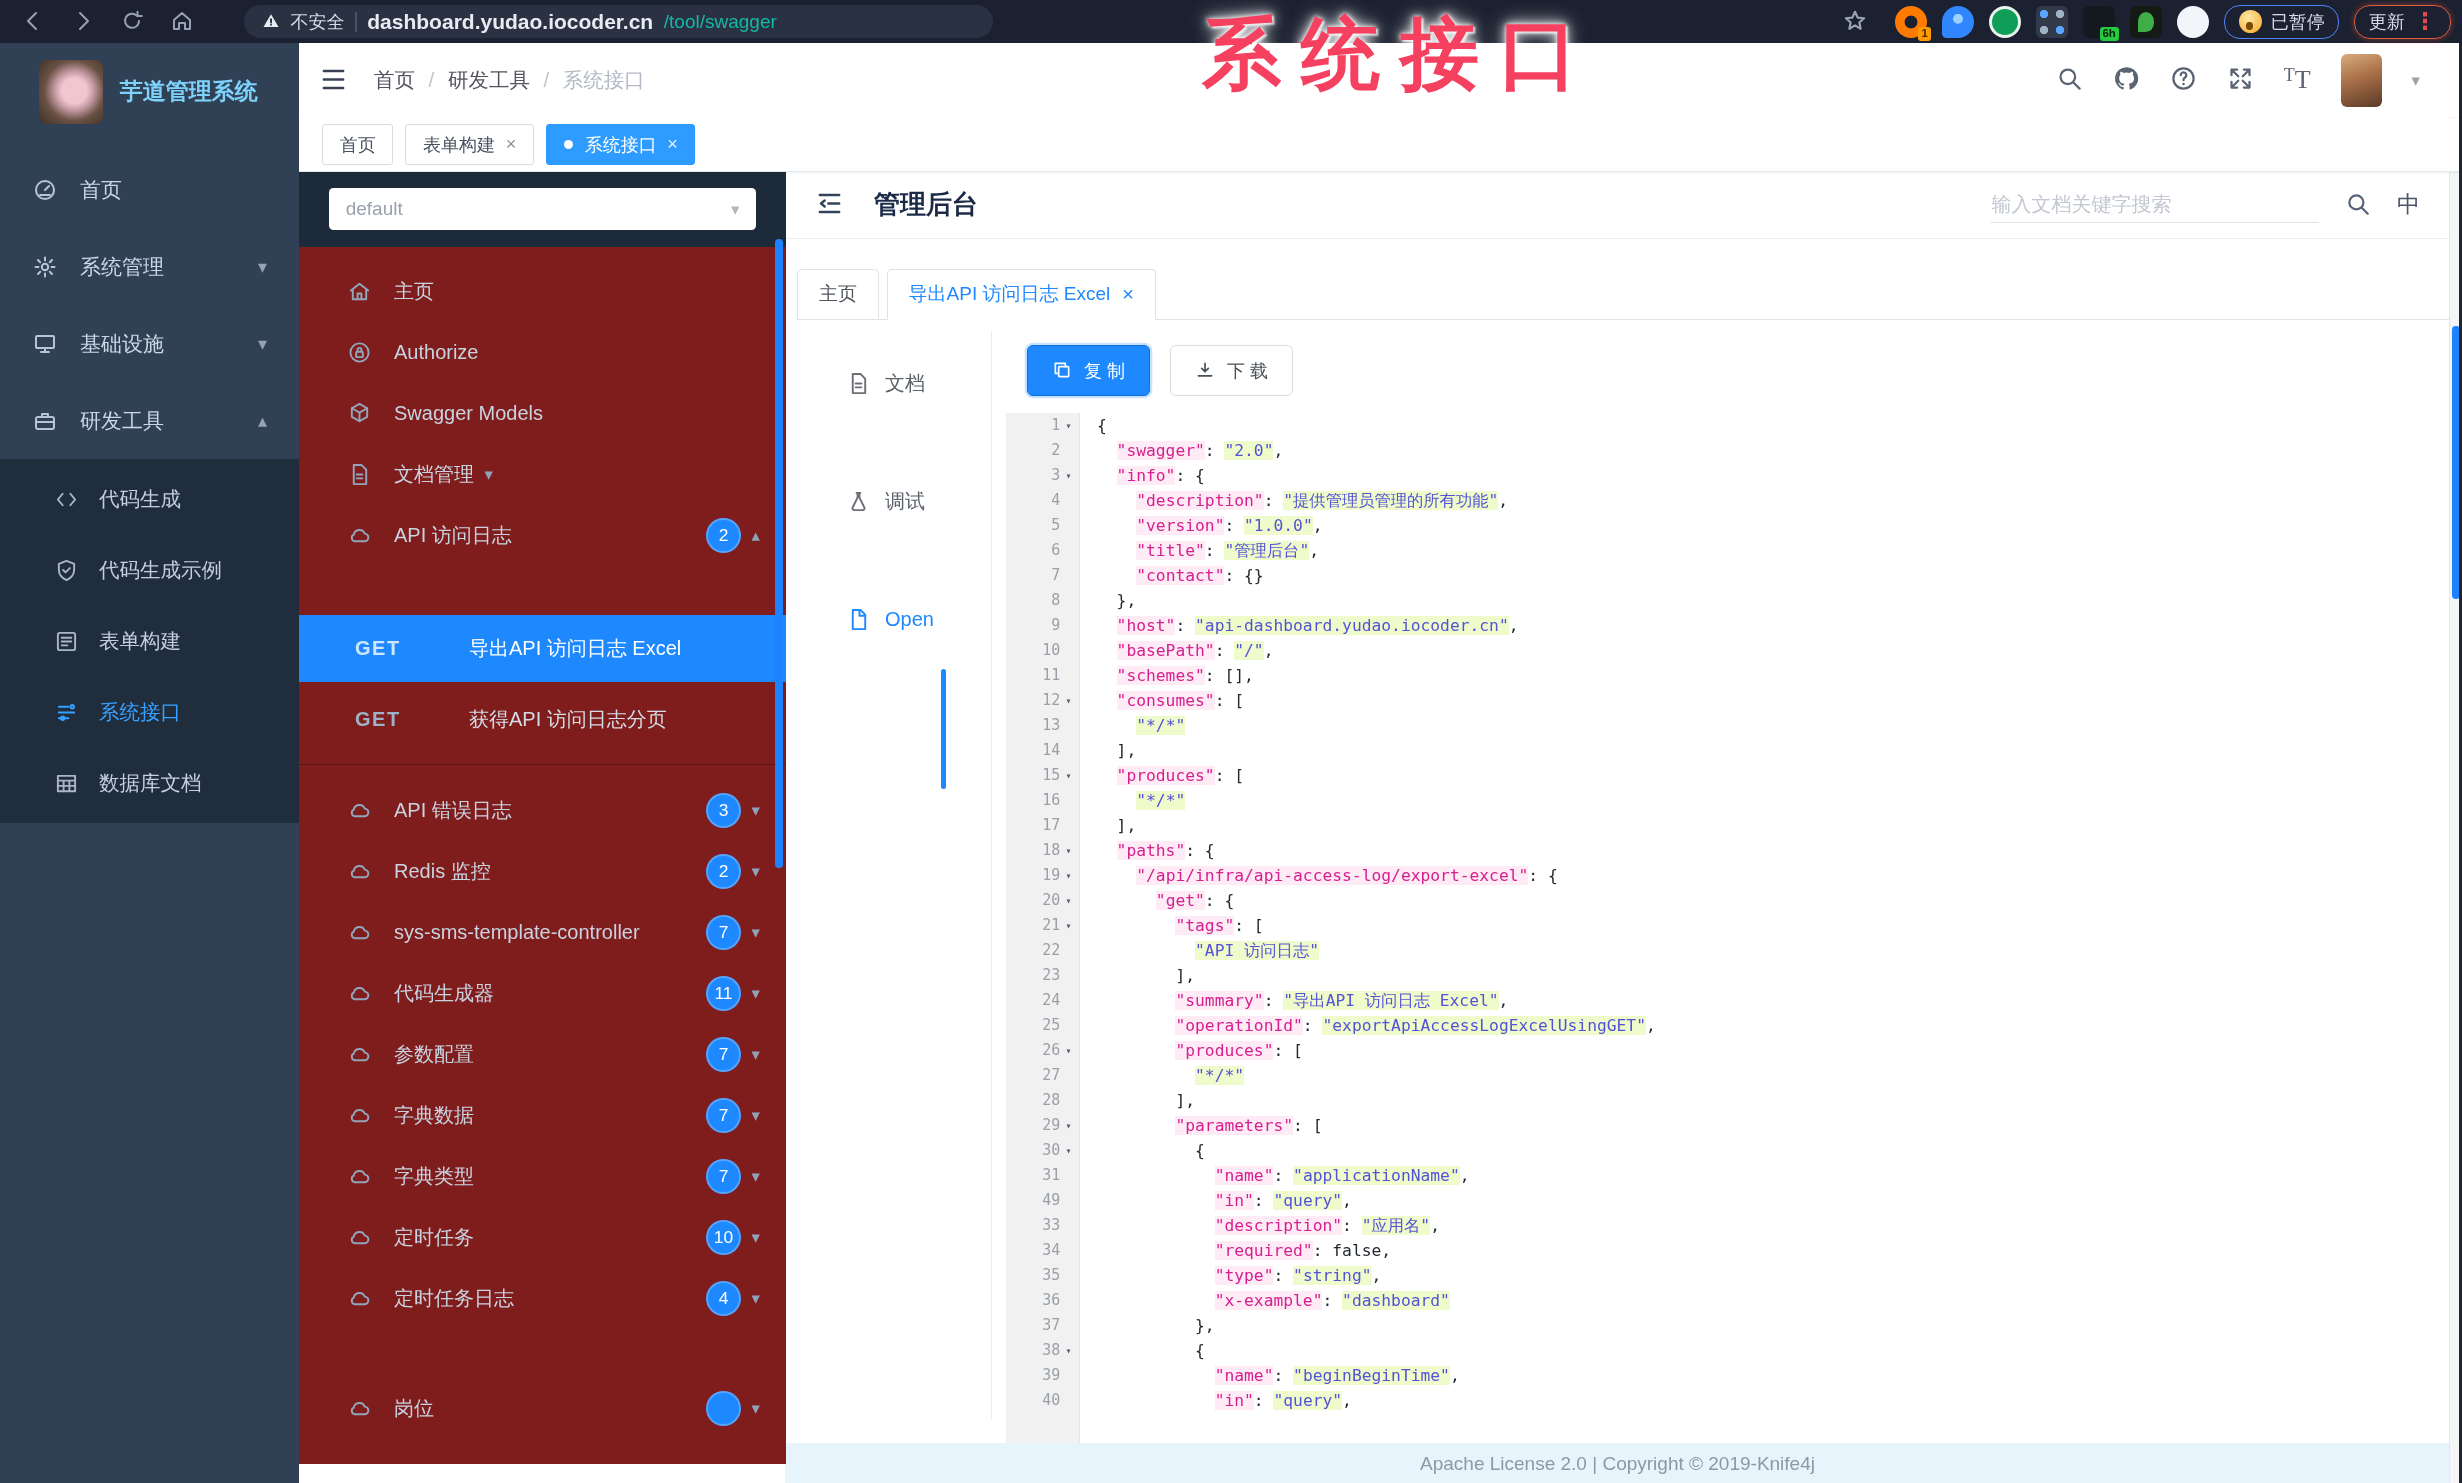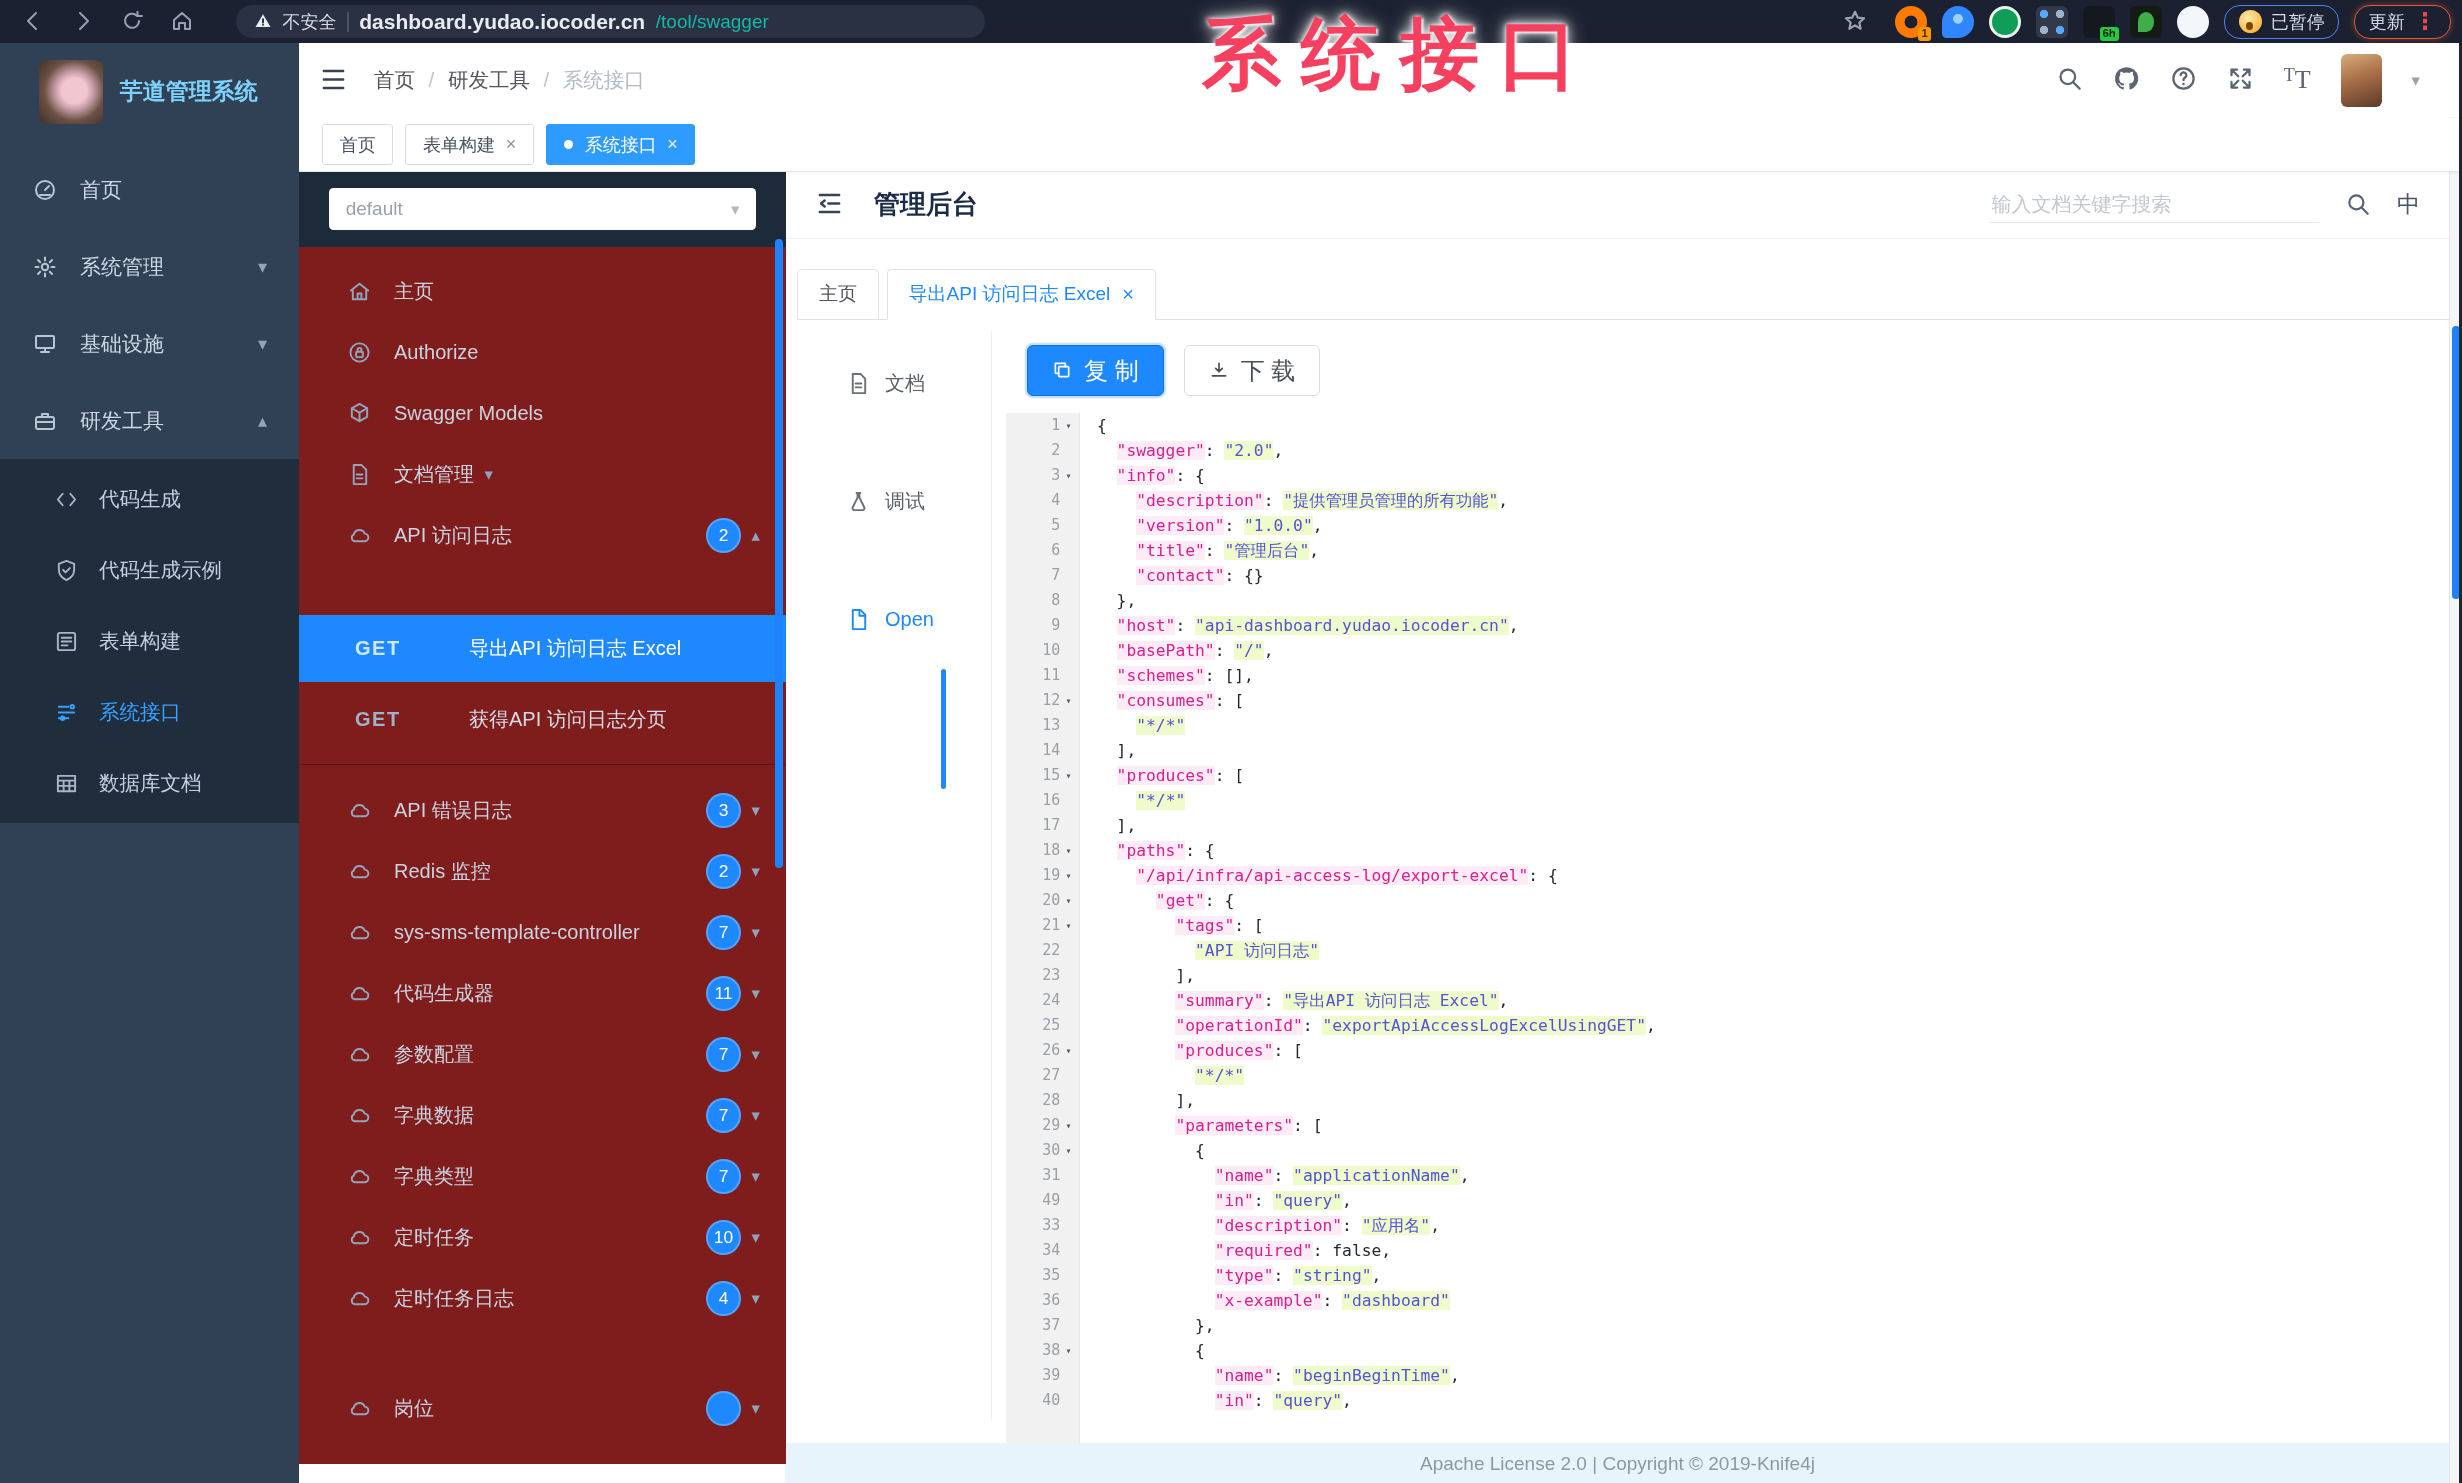--- a/index.html
+++ b/index.html
@@ -6,21 +6,21 @@
   body{width:2462px;height:1484px;position:relative;overflow:hidden;background:#fff;
        font-family:"Liberation Sans","DejaVu Sans",sans-serif;-webkit-font-smoothing:antialiased;}
   .svg-i{width:1em;height:1em;display:inline-block;vertical-align:-0.14em;}
 
   
   #browser-bar{position:absolute;left:0;top:0;width:2462px;height:43px;background:#1b2130;z-index:40;
                display:flex;align-items:center;}
   .b-nav{display:flex;align-items:center;gap:10.6px;padding-left:13.6px;}
   .b-btn{width:39px;height:33px;display:flex;align-items:center;justify-content:center;
          color:#98a1b3;font-size:23px;}
-  .url-pill{position:absolute;left:236px;top:5.3px;width:713px;height:33px;border-radius:16.7px;
+  .url-pill{position:absolute;left:244px;top:5.3px;width:713px;height:33px;border-radius:16.7px;
             background:#2a3142;display:flex;align-items:center;padding:0 18px;gap:10.6px;}
   .warn{color:#e8ebf1;font-size:18px;display:flex;align-items:center;}
   .sec-label{color:#d6dbe4;font-size:18px;}
   .url-div{width:1.5px;height:20px;background:#4a5366;}
   .url-host{color:#e8ebf1;font-size:21px;font-weight:bold;}
   .url-path{color:#14b8a6;font-size:19px;}
   .b-right{position:absolute;right:10.6px;top:0;height:43px;display:flex;align-items:center;gap:15px;}
   .b-star{color:#9aa3b2;font-size:24px;margin-right:12px;}
   .ext{width:32px;height:32px;border-radius:50%;position:relative;flex:none;}
   .ext .mini-badge{position:absolute;right:-3.8px;bottom:-3.8px;font-size:11.4px;line-height:1;
@@ -141,21 +141,21 @@
   .doc-side{position:absolute;left:0;top:42px;width:206px;}
   .doc-divider{position:absolute;left:206px;top:12px;bottom:23px;border-left:1.5px solid #eceff2;}
   .doc-item{display:flex;align-items:center;gap:15px;padding-left:62px;height:45px;margin-bottom:73px;
             font-size:20px;color:#5a6168;}
   .doc-item .d-ico{font-size:23px;color:#6a7076;display:flex;}
   .doc-item.active{color:#1e88ff;}
   .doc-item.active .d-ico{color:#1e88ff;}
   .doc-indicator{position:absolute;left:156px;top:350px;width:5.3px;height:120px;border-radius:3px;background:#1e88ff;}
   .editor-pane{position:absolute;left:221px;top:0;right:15px;bottom:0;}
   .btn-row{display:flex;gap:20px;padding:26px 0 0 21px;}
-  .btn{height:49px;padding:0 24px;border-radius:6px;font-size:24px;display:flex;align-items:center;gap:12px;}
+  .btn{height:49px;padding:0 24px;border-radius:6px;font-size:18px;display:flex;align-items:center;gap:12px;}
   .btn.primary{background:#1e88ff;border:1.5px solid #0f6fd9;color:#fff;box-shadow:0 0 0 2.3px rgba(30,136,255,.25);}
   .btn.plain{background:#fff;border:0.8px solid #d9dde2;color:#494f57;}
   .btn .b-ico{font-size:20px;display:flex;}
   .editor{position:absolute;left:0;top:94px;right:0;bottom:0;overflow:hidden;
           background:linear-gradient(90deg,#f1f1f1 0,#f1f1f1 73px,#e6e6e6 73px,#e6e6e6 74px,#fff 74px);
           font-family:"DejaVu Sans Mono","Liberation Mono",monospace;}
   .line{display:flex;height:25px;line-height:25px;}
   .ln{width:73px;flex:none;display:flex;align-items:center;justify-content:flex-end;gap:2.3px;
       padding-right:4.5px;box-sizing:border-box;color:#9aa0a8;font-size:15px;}
   .fold{width:12px;font-size:10px;color:#555d66;text-align:center;}

